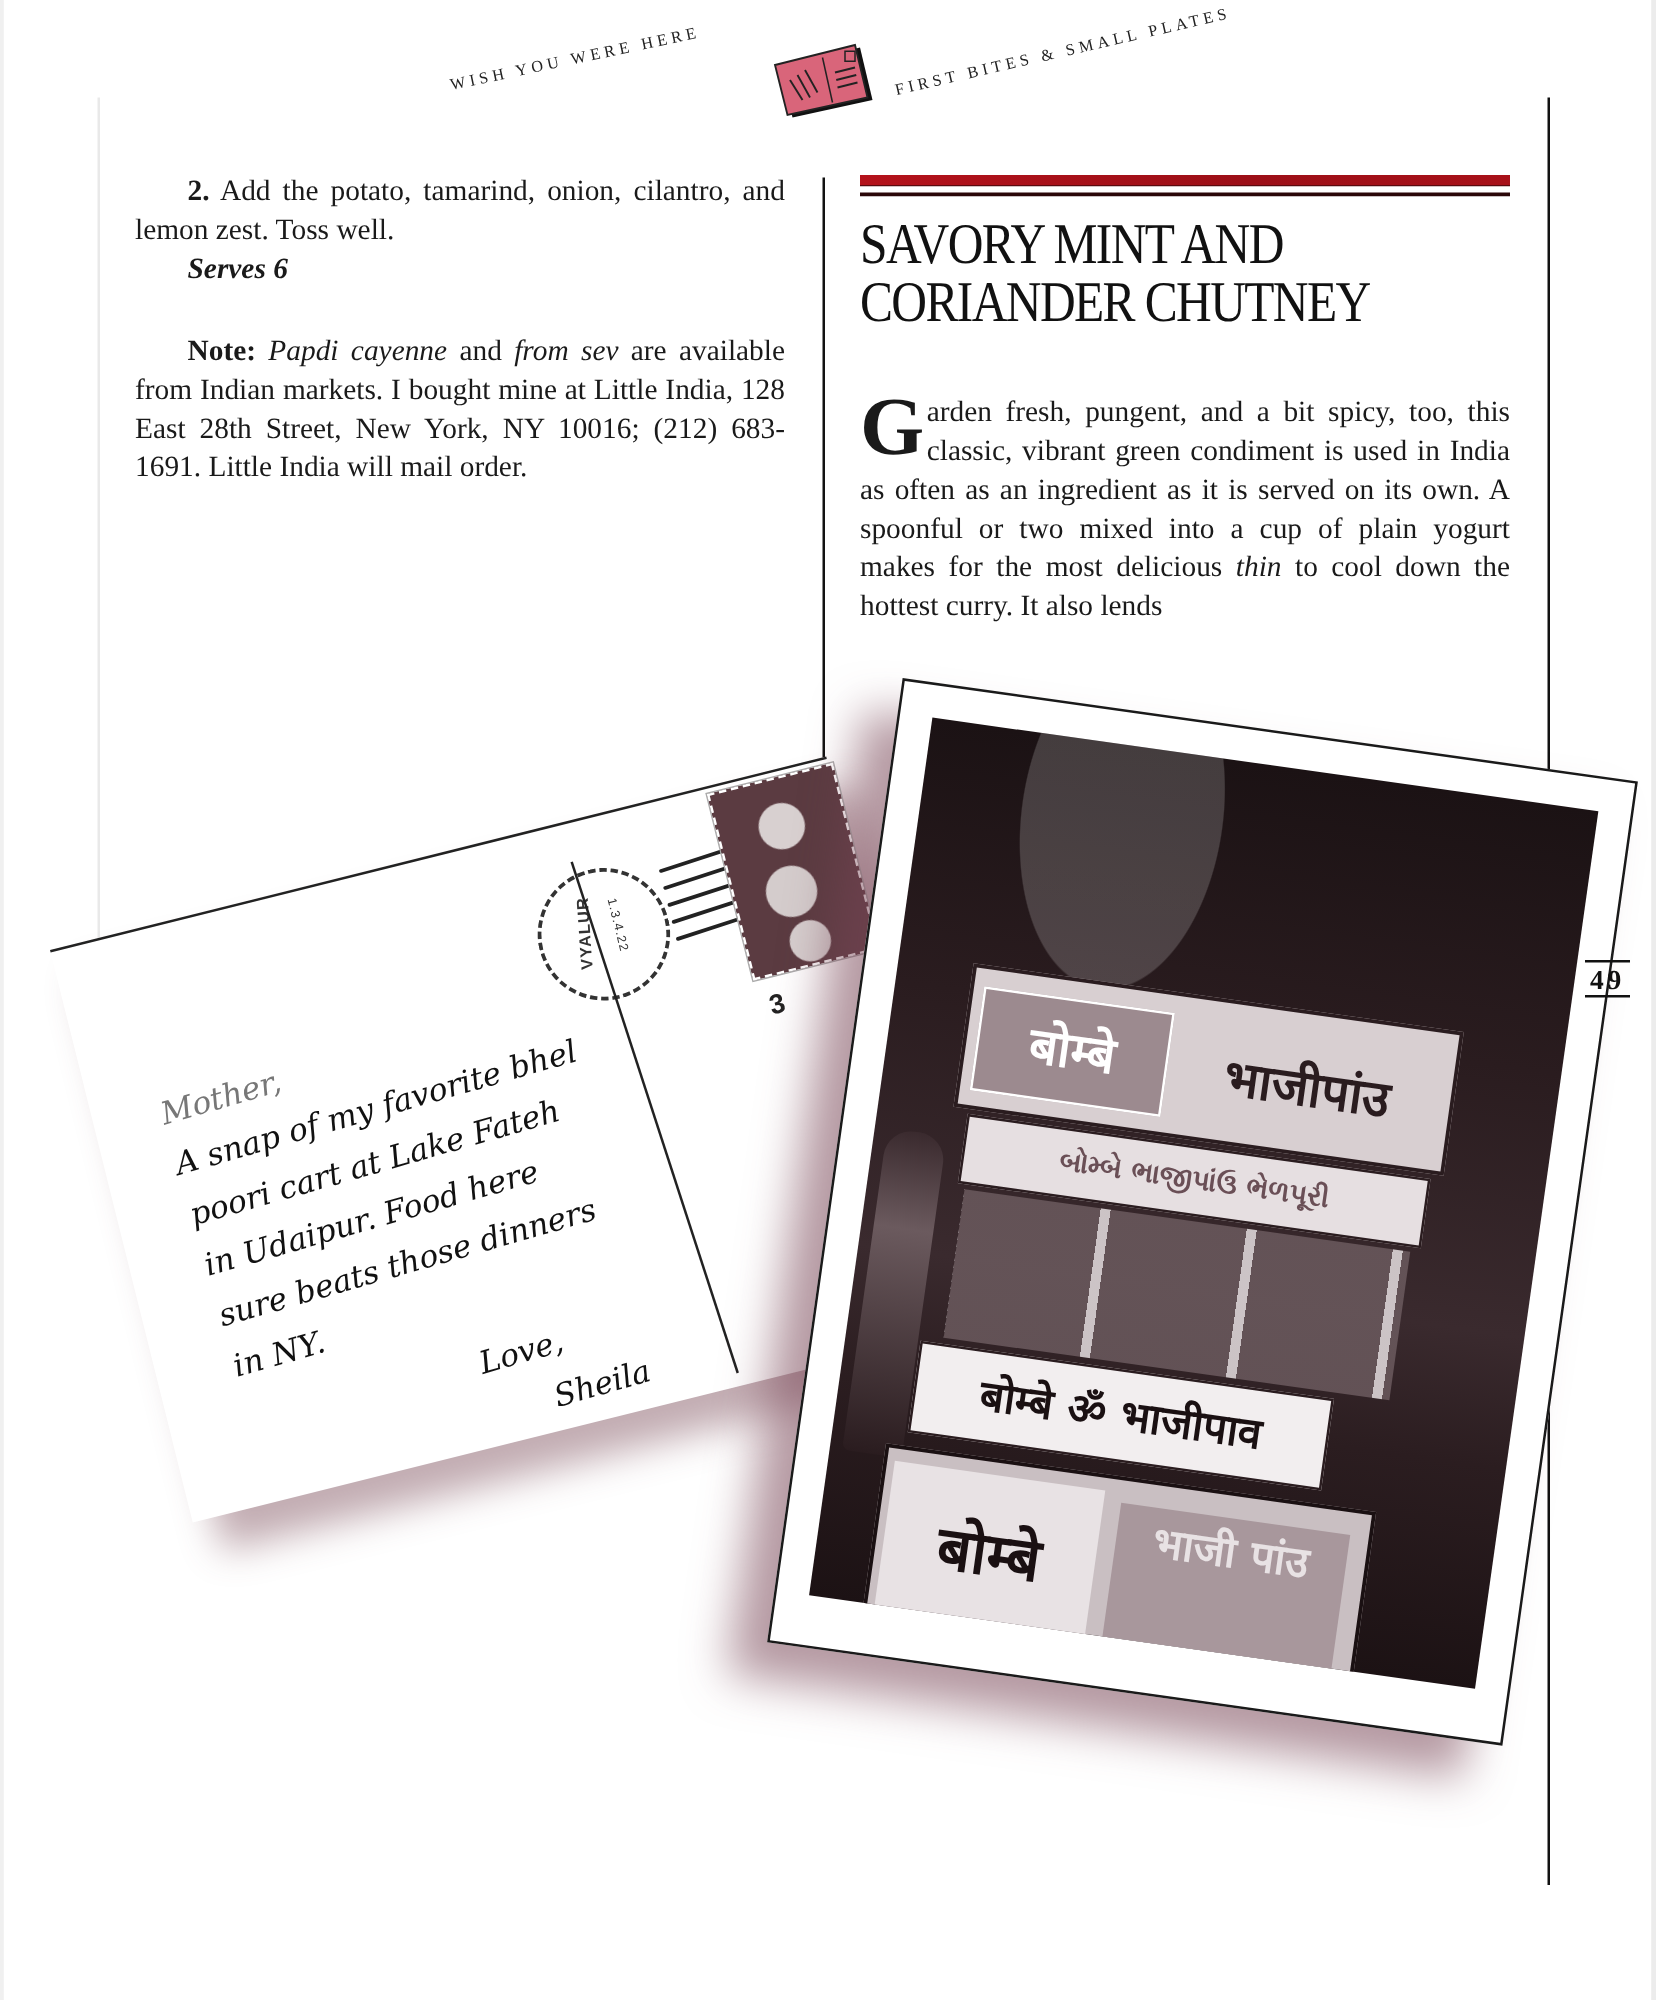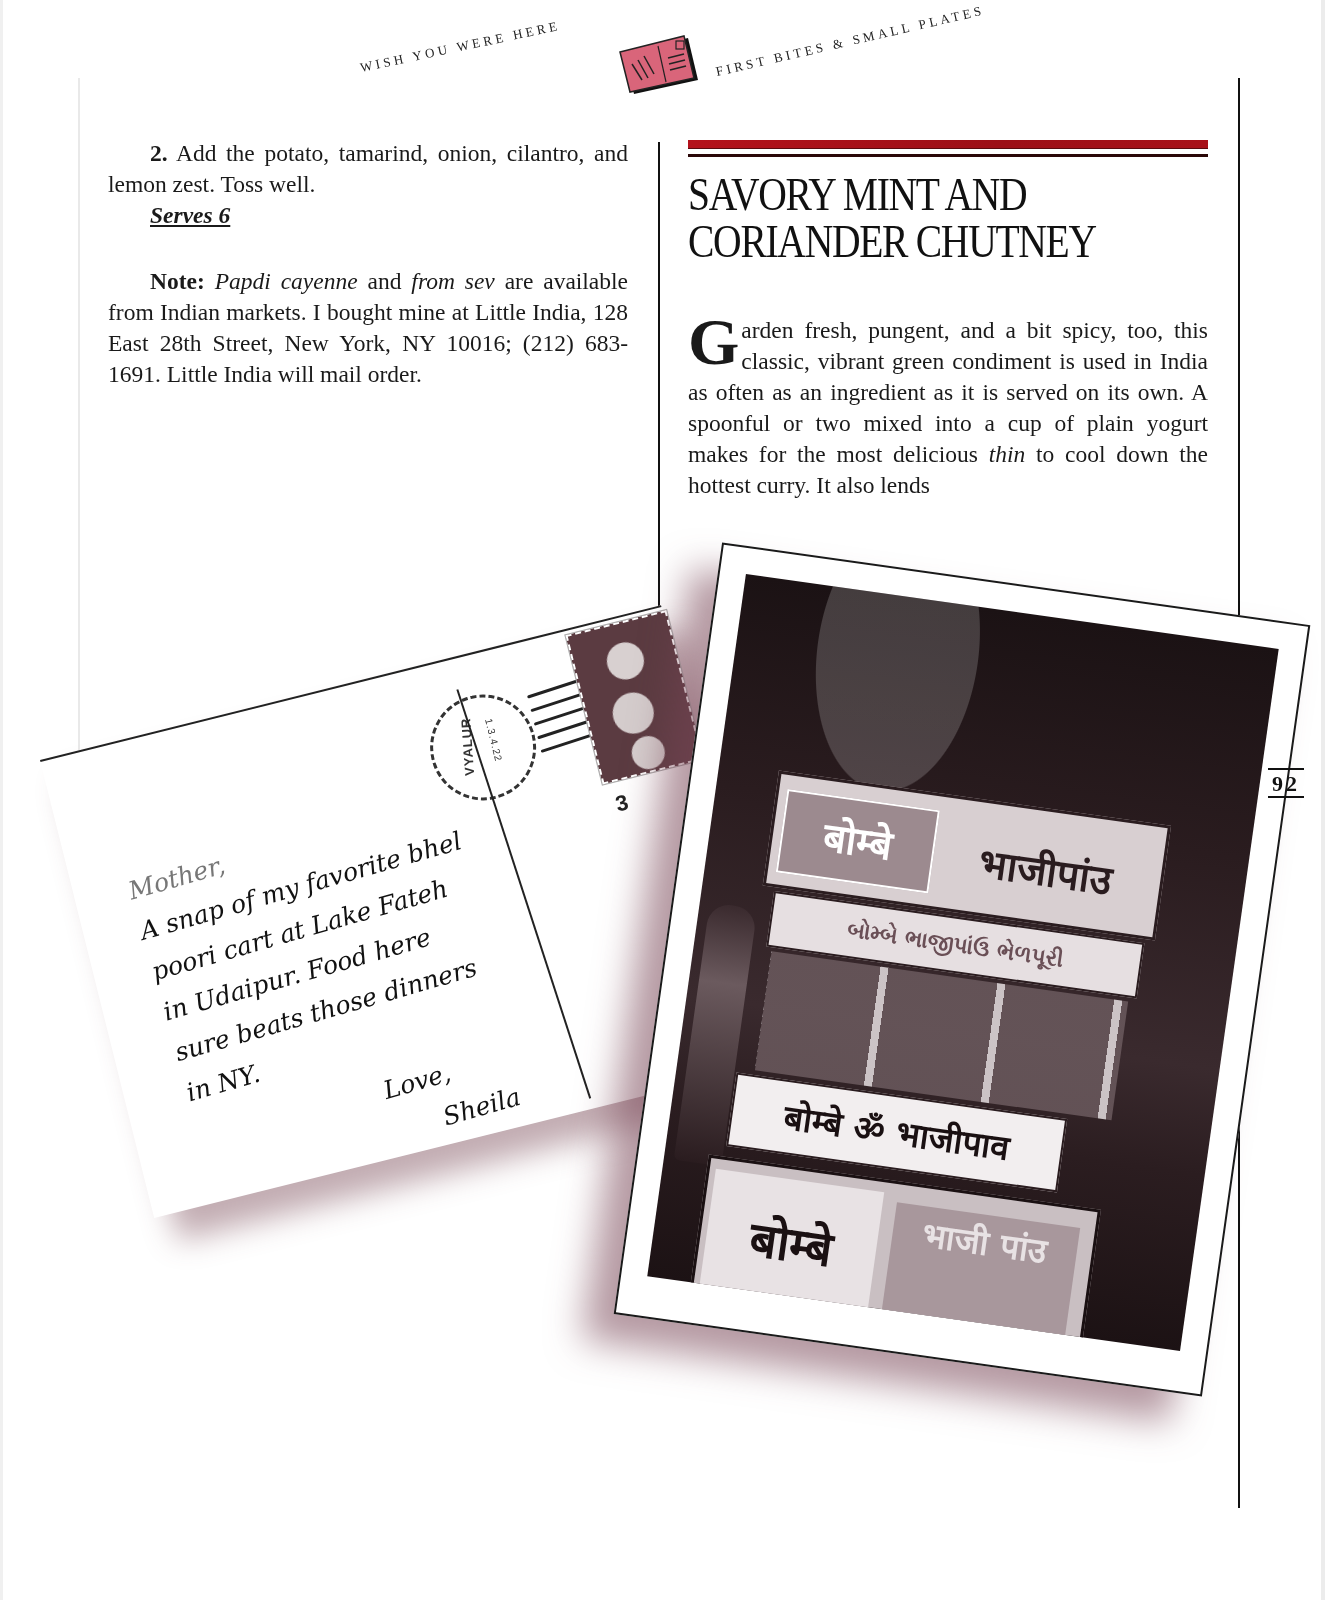--- a/index.html
+++ b/index.html
@@ -22,21 +22,21 @@
   }
   .rh-left { left: 12px; top: 40px; transform: rotate(-12deg); transform-origin: left bottom; }
   .rh-right { left: 368px; top: 44px; transform: rotate(-13deg); transform-origin: left bottom; }
   .postcard-icon { position: absolute; left: 268px; top: 14px; width: 84px; height: 62px; }
 
   
   .left-col { position: absolute; left: 108px; top: 138px; width: 520px; font-size: 23.5px; line-height: 31px; text-align: justify; }
   .left-col p { margin: 0; }
   .step { text-indent: 42px; }
   .step b { font-weight: bold; }
-  .serves { margin-left: 42px !important; font-style: italic; font-weight: bold; text-decoration: underline; }
+  .serves { margin-left: 42px !important; font-style: italic; font-weight: bold; }
   .note { margin-top: 35px !important; text-indent: 42px; }
   .note i { font-style: italic; }
 
   
   .right-col { position: absolute; left: 688px; top: 140px; width: 520px; }
   .rule-thick { height: 8px; background: linear-gradient(90deg, #b4121b, #9c0f17 60%, #a81119); border-bottom: 1px solid #5a0a0f; }
   .rule-thin { height: 3px; background: #2a0708; margin-top: 5px; }
   .recipe-title {
     margin: 14px 0 0 0; font-family: "Liberation Sans Narrow", "Liberation Serif", serif;
     font-weight: normal; font-size: 46px; line-height: 47px; letter-spacing: -1.5px;
@@ -192,13 +192,13 @@
     <div class="cart-band">બોમ્બે ભાજીપાંઉ ભેળપૂરી</div>
     <div class="cart-glass"></div>
     <div class="cart-sign-main">बोम्बे ॐ भाजीपाव</div>
     <div class="cart-base">
       <div class="base-left">बोम्बे</div>
       <div class="base-right">भाजी पांउ</div>
     </div>
   </div>
 </div>
 
-<div class="page-number">92</div>
+<div class="page-number">49</div>
 
 </body></html>

